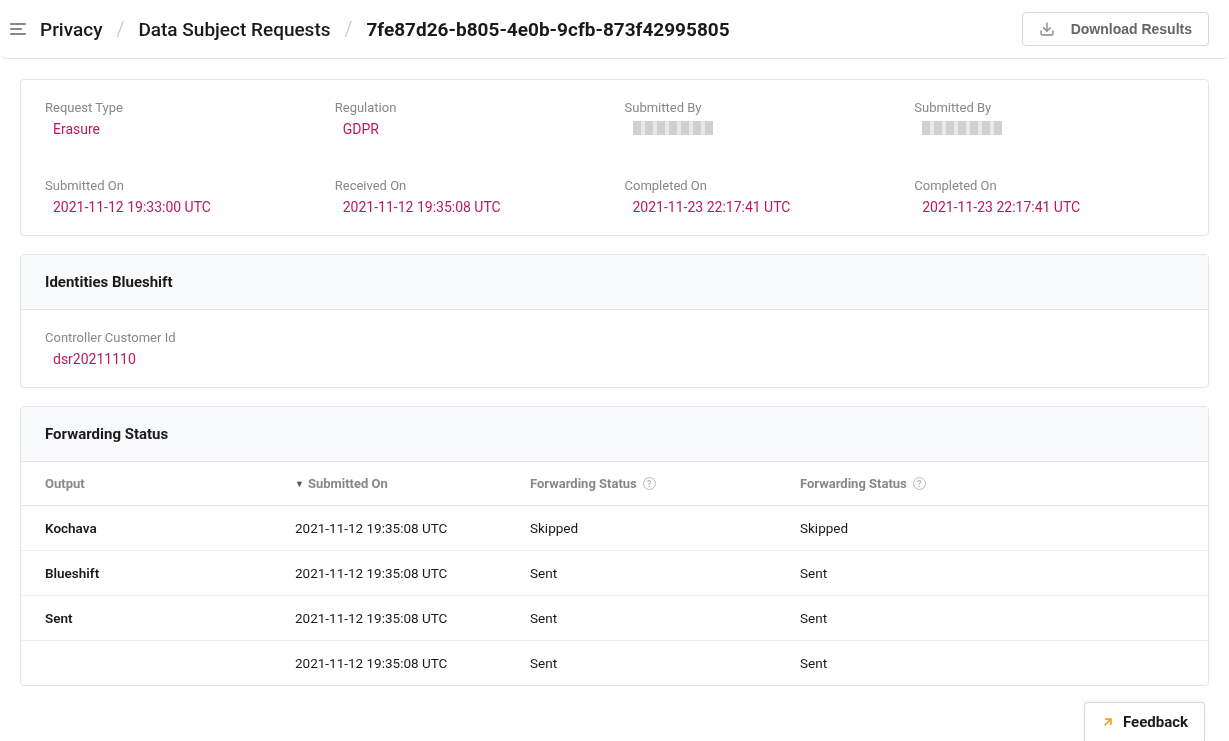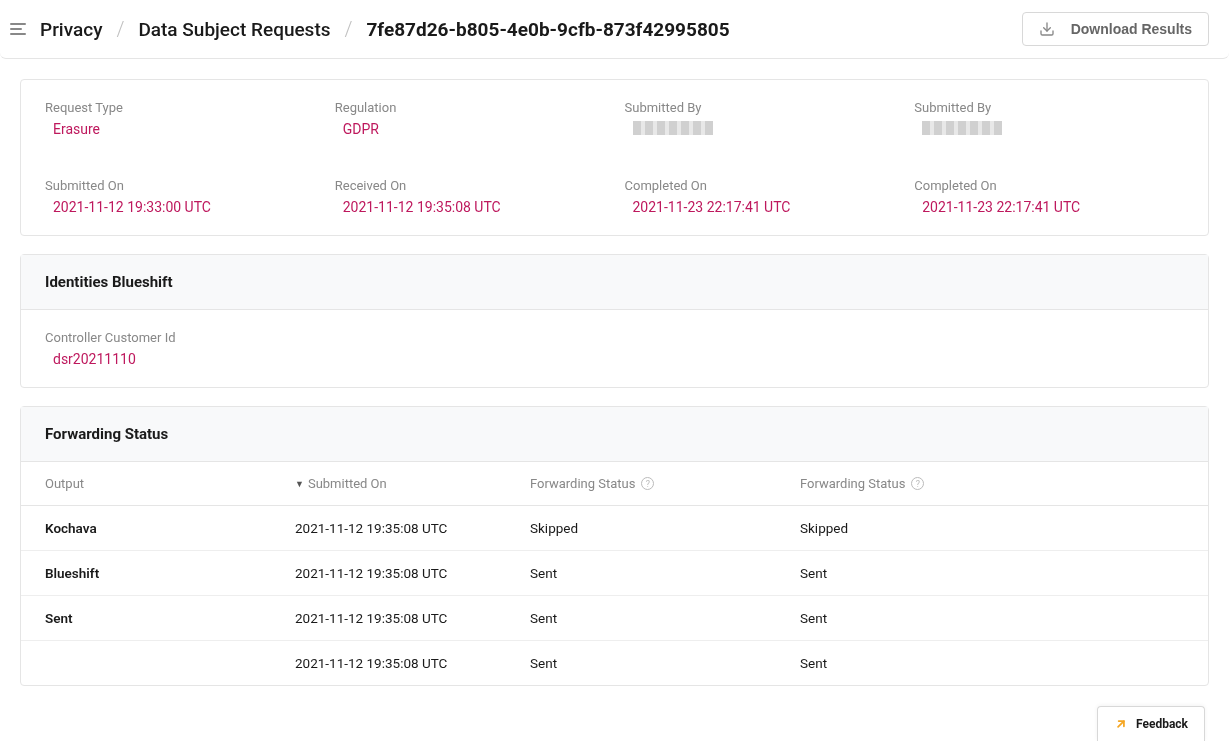--- a/index.html
+++ b/index.html
@@ -118,20 +118,21 @@
       background: repeating-linear-gradient(90deg, #d0d0d0 0 8px, #e8e8e8 8px 12px);
       filter: blur(0.3px);
     }
 
     .table-header {
       display: grid;
       grid-template-columns: 250px 235px 270px 1fr;
       padding: 14px 24px;
       border-bottom: 1px solid #e5e5e5;
       background: #fff;
+      font-weight: bold;
     }
     .th {
       font-size: 13px;
       color: #888;
       display: flex;
       align-items: center;
       gap: 4px;
     }
     .sort-icon {
       font-size: 9px;
@@ -166,21 +167,21 @@
       right: 24px;
       display: flex;
       align-items: center;
       gap: 8px;
       padding: 10px 16px;
       background: #fff;
       border: 1px solid #d8d8d8;
       border-bottom: none;
       border-radius: 4px 4px 0 0;
       font-weight: 700;
-      font-size: 12px;
+      font-size: 15px;
       color: #1a1a1a;
       cursor: pointer;
       box-shadow: 0 -1px 4px rgba(0,0,0,0.05);
     }
     .feedback-tab svg { width: 14px; height: 14px; }
   </style>
 </head>
 <body>
 
 <div class="header">

